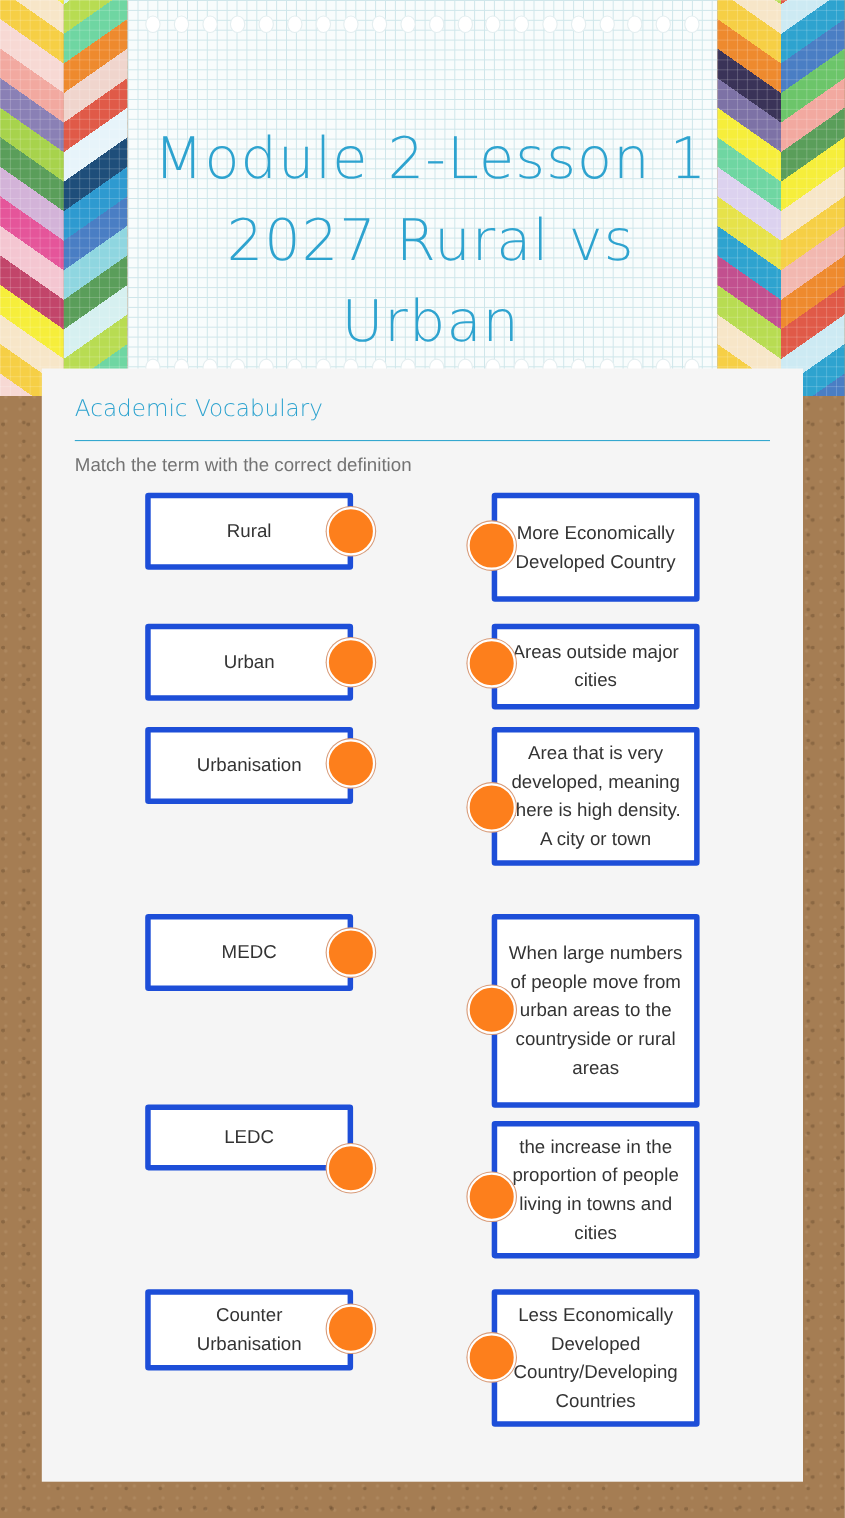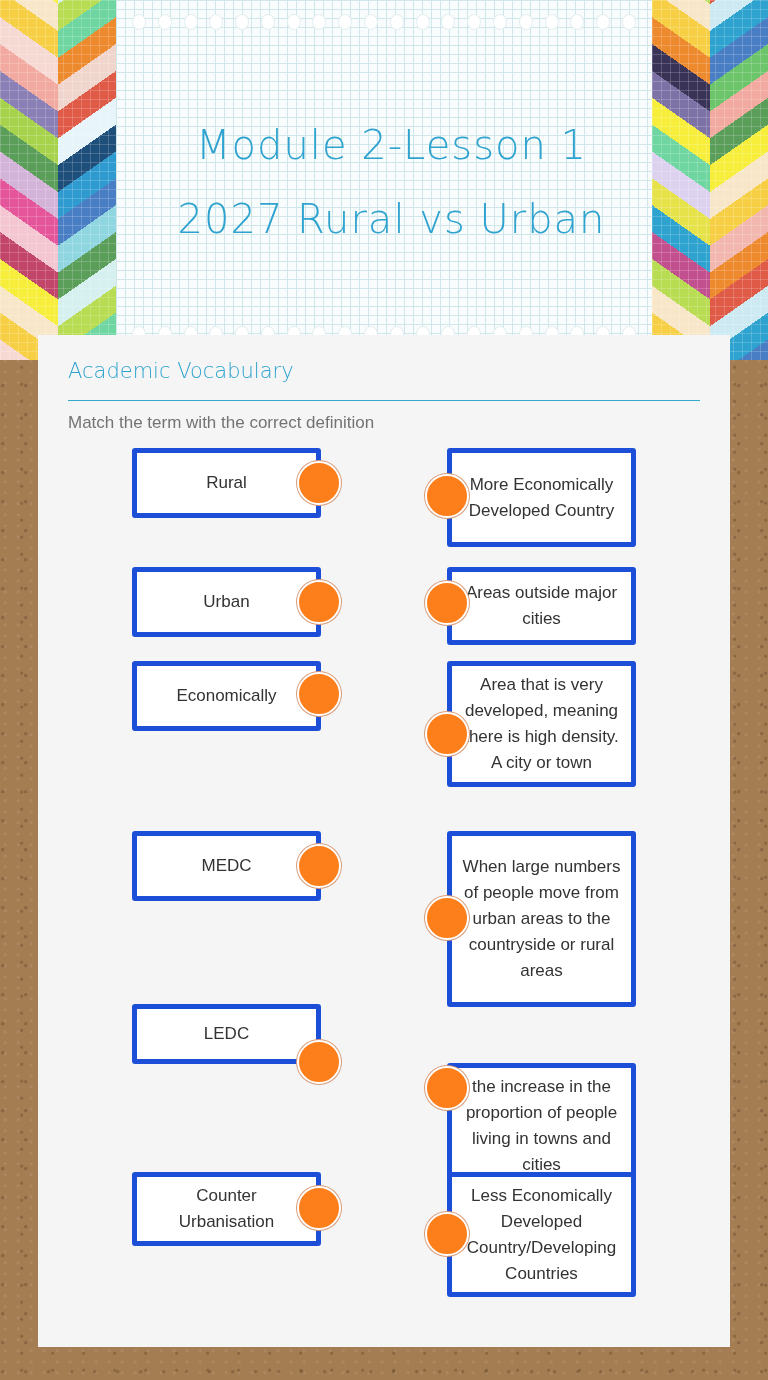--- a/index.html
+++ b/index.html
@@ -63,21 +63,21 @@
     .holes span {
       width: 14px; height: 16px; border-radius: 50%; background: #ffffff;
       border: 1px solid #e4eef0;
     }
     .holes.top { top: 14px; }
     .holes.bottom { top: 326px; }
     .title {
       position: absolute; left: 0; right: 0; top: 108px;
       text-align: center; color: #2ea3cf;
       font-family: "DejaVu Sans", sans-serif; font-weight: 300;
-      font-size: 40px; line-height: 74px; letter-spacing: 1px; padding-left: 15px;
+      font-size: 52px; line-height: 74px; letter-spacing: 1px; padding-left: 15px;
     }
 
     
     .panel {
       position: absolute; left: 38px; top: 335px; width: 692px; height: 1012px;
       background: #f5f5f5;
     }
     .section-title {
       position: absolute; left: 30px; top: 24px;
       color: #2ea3cf; font-family: "DejaVu Sans", sans-serif;
@@ -178,21 +178,21 @@
     <span>Rural</span>
   </div>
   <div class="dot" style="left:259px;top:126px;"></div>
 
   <div class="box term" style="top:232px;height:70px;">
     <span>Urban</span>
   </div>
   <div class="dot" style="left:259px;top:245px;"></div>
 
   <div class="box term" style="top:326px;height:70px;">
-    <span>Economically</span>
+    <span>Urbanisation</span>
   </div>
   <div class="dot" style="left:259px;top:337px;"></div>
 
   <div class="box term" style="top:496px;height:70px;">
     <span>MEDC</span>
   </div>
   <div class="dot" style="left:259px;top:509px;"></div>
 
   <div class="box term" style="top:669px;height:60px;">
     <span>LEDC</span>
@@ -217,21 +217,21 @@
   <div class="box def" style="top:326px;height:126px;">
     <span>Area that is very developed, meaning there is high density. A city or town</span>
   </div>
   <div class="dot" style="left:387px;top:377px;"></div>
 
   <div class="box def" style="top:496px;height:176px;">
     <span>When large numbers of people move from urban areas to the countryside or rural areas</span>
   </div>
   <div class="dot" style="left:387px;top:561px;"></div>
 
-  <div class="box def" style="top:728px;height:125px;">
+  <div class="box def" style="top:684px;height:125px;">
     <span>the increase in the proportion of people living in towns and cities</span>
   </div>
   <div class="dot" style="left:387px;top:731px;"></div>
 
   <div class="box def" style="top:837px;height:125px;">
     <span>Less Economically Developed Country/Developing Countries</span>
   </div>
   <div class="dot" style="left:387px;top:877px;"></div>
 </div>
 

